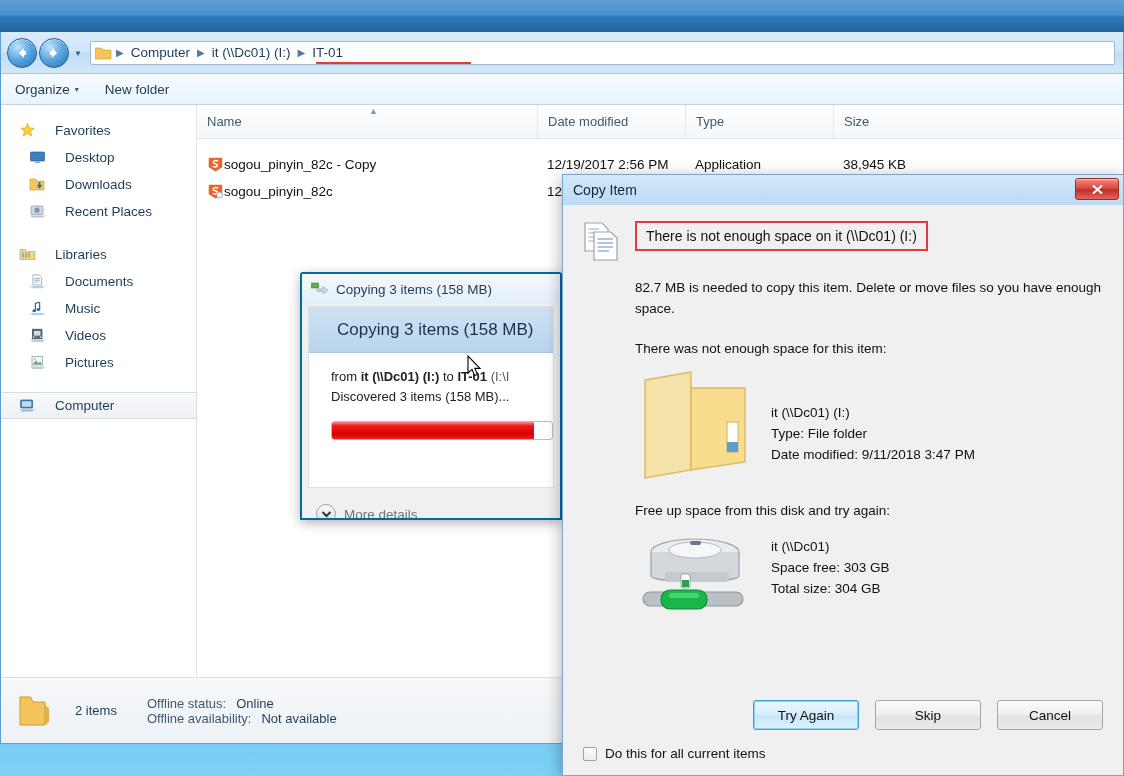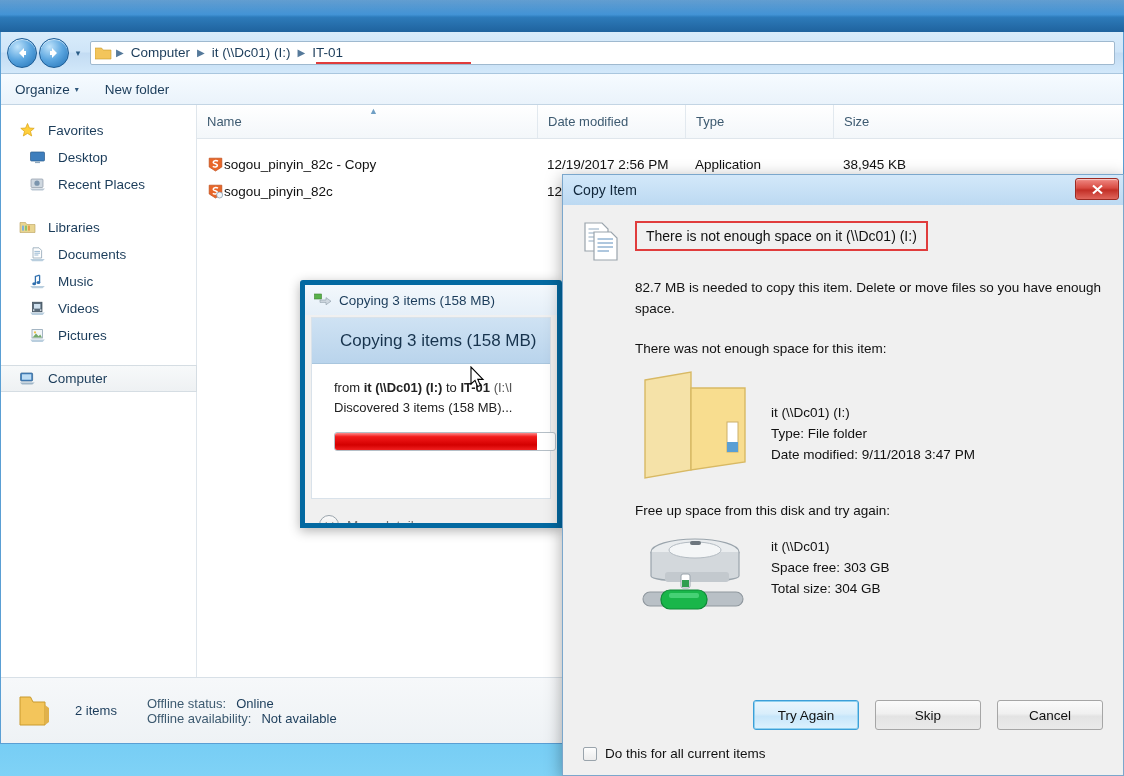--- a/index.html
+++ b/index.html
@@ -62,21 +62,21 @@
   }
   .tb-item{ font-size:13.5px; color:#1b3c5a; cursor:pointer; display:flex; align-items:center; gap:5px;}
   .tb-caret{font-size:8px;color:#30587c;}
 
   
   .body{flex:1; display:flex; min-height:0; background:#fff;}
   .sidebar{
     width:196px; background:#fff; border-right:1px solid #dfe6ec;
     padding-top:12px; font-size:13.5px; color:#1b3c5a; flex:none; position:relative;
   }
-  .nav-item{ height:27px; display:flex; align-items:center; gap:12px; padding-left:18px; cursor:pointer;}
+  .nav-item{ height:27px; display:flex; align-items:center; gap:19px; padding-left:18px; cursor:pointer;}
   .nav-item.child{ padding-left:28px;}
   .nav-item.selected{
     background:linear-gradient(180deg,#f7f9fa 0%,#eef1f3 100%);
     border:1px solid #d5dde3; border-left:none;
     margin-right:-1px;
   }
   .nav-gap{height:16px;}
   .ico{width:17px;height:17px;flex:none;display:block;}
 
   
@@ -97,22 +97,22 @@
   .statusbar{
     height:66px; background:linear-gradient(180deg,#f6f8fa 0%,#eef2f5 100%);
     border-top:1px solid #d8e0e7; display:flex; align-items:center; padding:0 14px; gap:14px;
   }
   .st-text{font-size:13px;color:#1b3c5a;}
   .st-row{display:flex; gap:10px; align-items:baseline;}
   .st-lab{color:#3d5a70;}
 
   
   #copyprog{
-    position:absolute; left:300px; top:280px; width:262px; height:248px;
-    background:#f0f0f0; border:5px solid #0369a1; border-radius:3px 3px 0 0;
+    position:absolute; left:300px; top:272px; width:262px; height:248px;
+    background:#f0f0f0; border:2px solid #0369a1; border-radius:3px 3px 0 0;
     box-shadow:0 3px 12px rgba(0,0,0,.3); overflow:hidden;
   }
   #copyprog .cp-title{
     height:30px; background:linear-gradient(180deg,#f3f8fc 0%,#e5eff8 100%);
     display:flex; align-items:center; gap:7px; padding:0 9px; font-size:13.5px; color:#1b3c5a;
   }
   .cp-body{
     margin:2px 6px 0 6px; background:#fff; border:1px solid #d9e2ea; height:182px;
   }
   .cp-head{
@@ -239,20 +239,27 @@
           <path d="M8.5 1.5 L10.4 6 L15.2 6.3 L11.5 9.4 L12.7 14 L8.5 11.4 L4.3 14 L5.5 9.4 L1.8 6.3 L6.6 6 Z" fill="#ffcf3d" stroke="#d9a011" stroke-width=".7"></path>
         </svg>
         <span>Favorites</span>
       </div>
       <div class="nav-item child">
         <svg class="ico" viewBox="0 0 17 17">
           <rect x="1.5" y="3" width="14" height="9" rx="1" fill="#3e7ebd" stroke="#2a5b8c" stroke-width=".7"></rect>
           <rect x="6" y="12.5" width="5" height="1.6" fill="#8fa9bf"></rect>
         </svg>
         <span>Desktop</span>
+      </div>
+      <div class="nav-item child">
+        <svg class="ico" viewBox="0 0 17 17">
+          <path d="M1 3 L1 14 L15 14 L15 5 L7.8 5 L6.5 3 Z" fill="#f3c55b" stroke="#c99a2e" stroke-width=".6"></path>
+          <path d="M10.5 6 L10.5 10 M8.6 9 L10.5 11.3 L12.4 9" stroke="#2f6fae" stroke-width="1.7" fill="none"></path>
+        </svg>
+        <span>Downloads</span>
       </div>
       <div class="nav-item child">
         <svg class="ico" viewBox="0 0 17 17">
           <rect x="2" y="3" width="12" height="8.5" rx="1" fill="#cfd8e0" stroke="#8c9aa6" stroke-width=".7"></rect>
           <circle cx="8" cy="7.2" r="2.6" fill="#7b95ad"></circle>
           <path d="M1 12.5 L16 12.5 L14 14.4 L3 14.4 Z" fill="#b9c6d2"></path>
         </svg>
         <span>Recent Places</span>
       </div>
 

